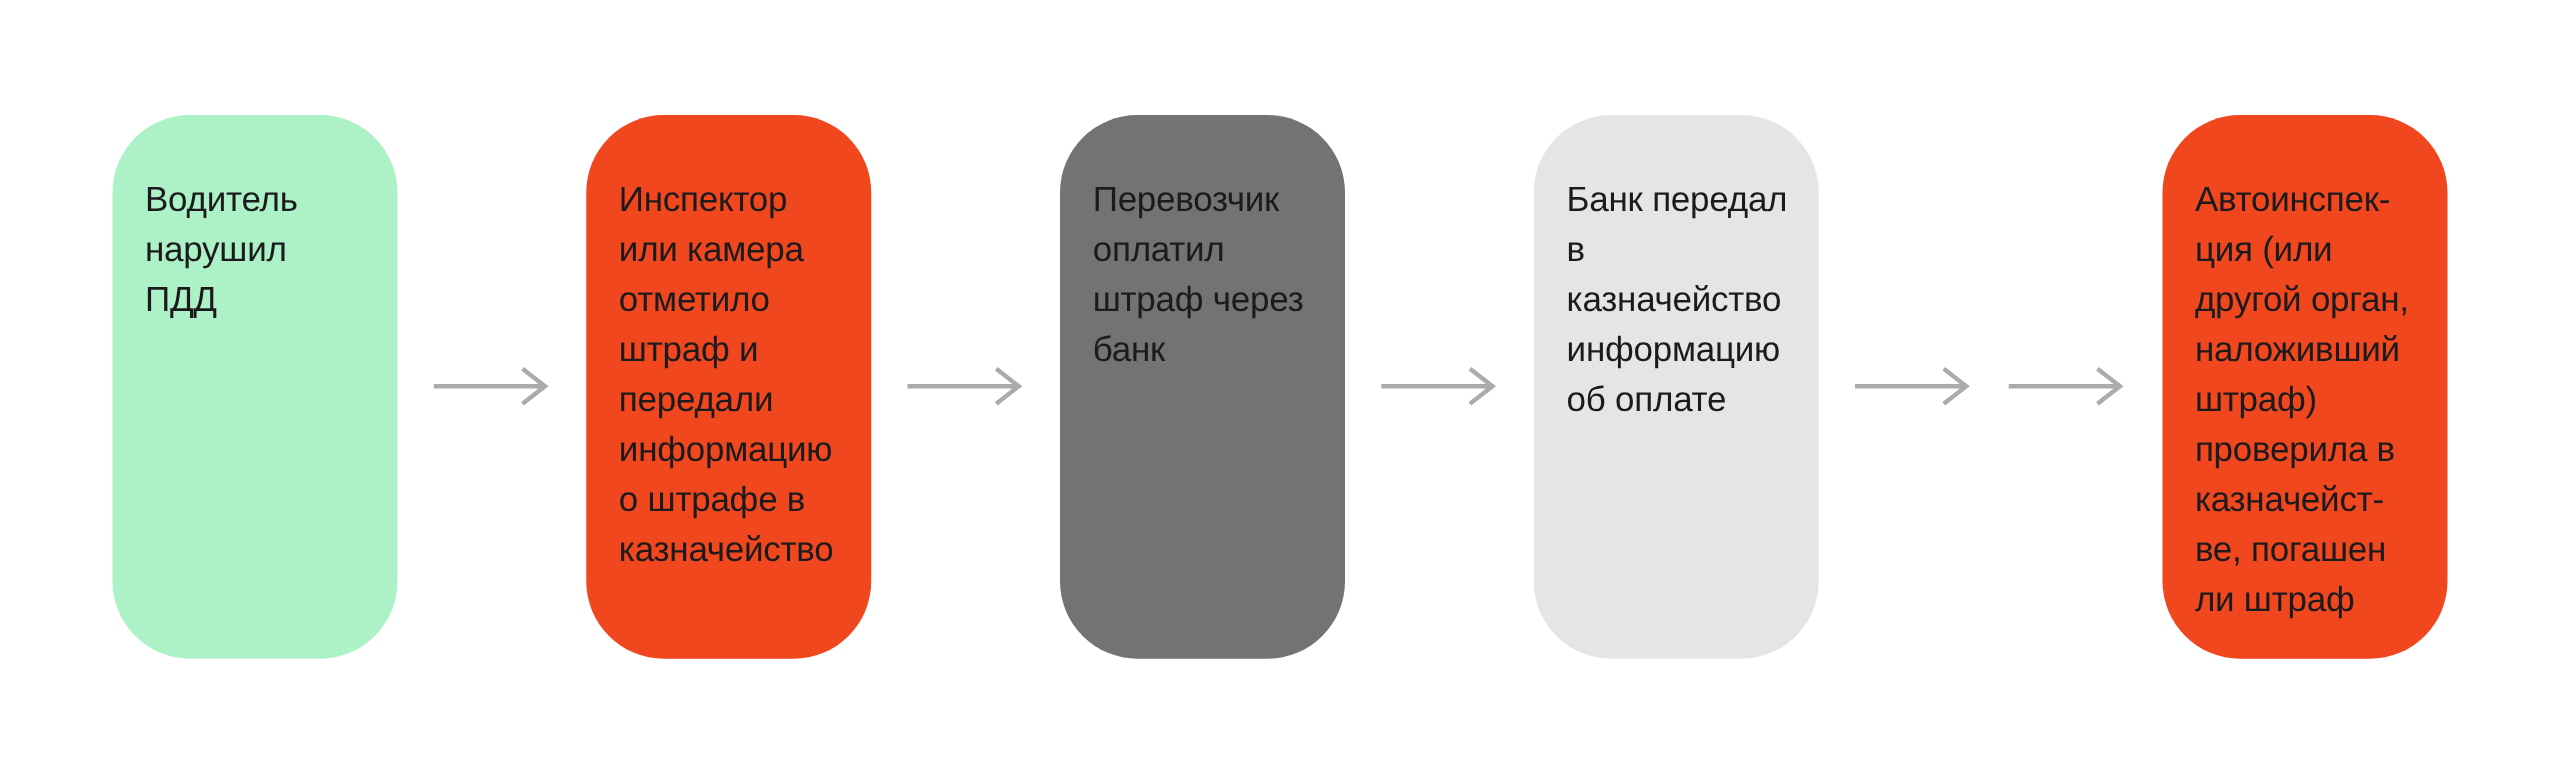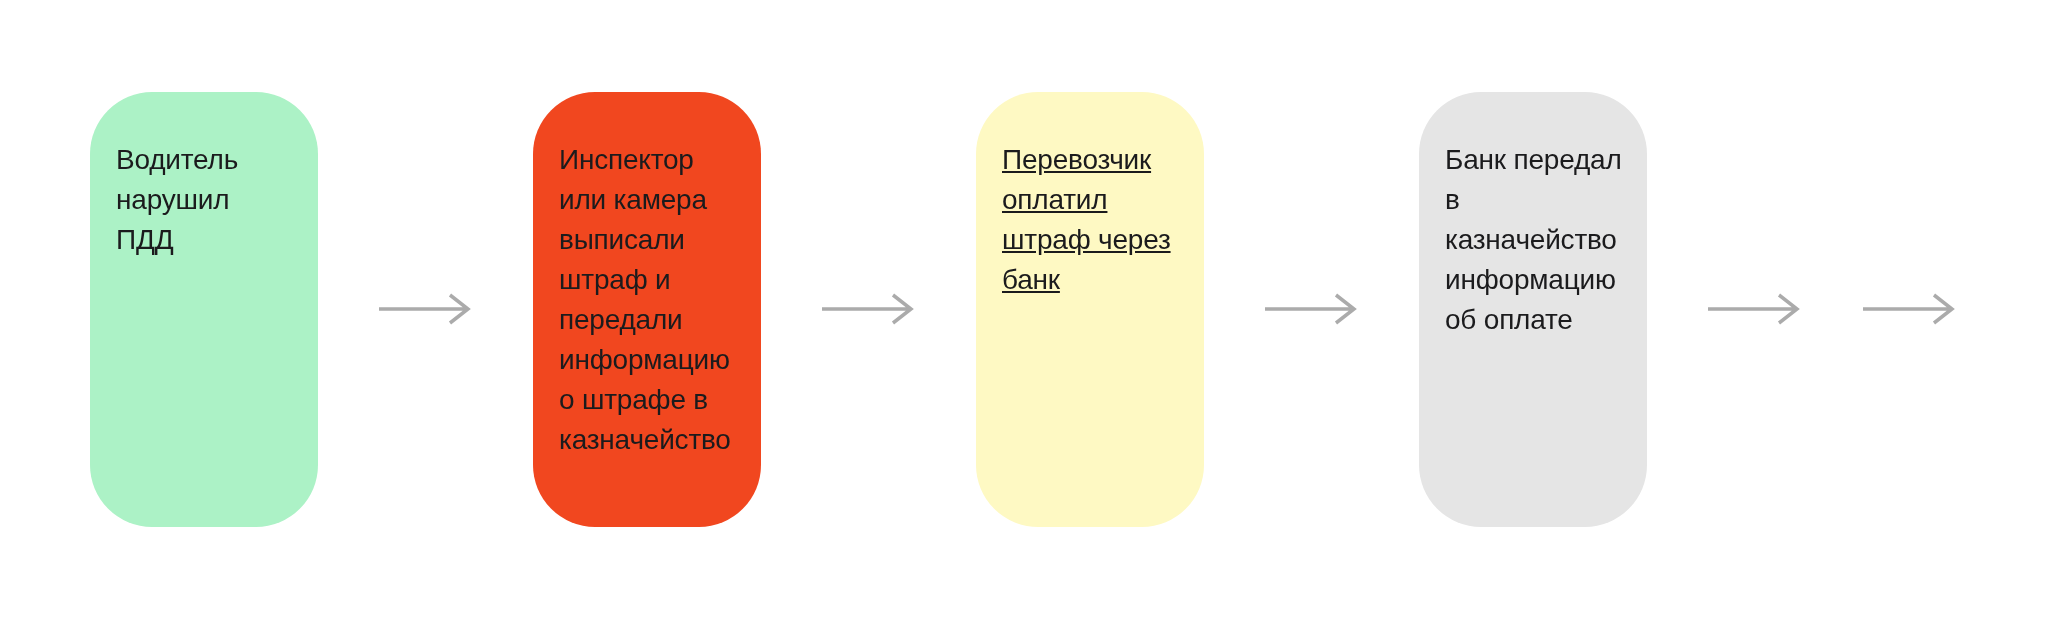--- a/index.html
+++ b/index.html
@@ -54,34 +54,34 @@
 ПДД</div>
 
   <div class="arrow" style="color: rgb(171, 171, 171);">
     <svg width="96" height="36" viewBox="0 0 96 36" fill="none">
       <path d="M1 18 H89 M72 4 L90 18 L72 32" stroke="currentColor" stroke-width="3.5" fill="none"></path>
     </svg>
   </div>
 
   <div class="step" style="background-color: rgb(241, 71, 31);">Инспектор
 или камера
-выписали
+отметило
 штраф и
 передали
 информацию
 о штрафе в
 казначейство</div>
 
   <div class="arrow" style="color: rgb(171, 171, 171);">
     <svg width="96" height="36" viewBox="0 0 96 36" fill="none">
       <path d="M1 18 H89 M72 4 L90 18 L72 32" stroke="currentColor" stroke-width="3.5" fill="none"></path>
     </svg>
   </div>
 
-  <div class="step" style="background-color: #fef9c3; text-decoration: underline;">Перевозчик
+  <div class="step" style="background-color: #737373;">Перевозчик
 оплатил
 штраф через
 банк</div>
 
   <div class="arrow" style="color: rgb(171, 171, 171);">
     <svg width="96" height="36" viewBox="0 0 96 36" fill="none">
       <path d="M1 18 H89 M72 4 L90 18 L72 32" stroke="currentColor" stroke-width="3.5" fill="none"></path>
     </svg>
   </div>
 
@@ -97,14 +97,23 @@
     </svg>
   </div>
 
 
   <div class="arrow" style="color: rgb(171, 171, 171);">
     <svg width="96" height="36" viewBox="0 0 96 36" fill="none">
       <path d="M1 18 H89 M72 4 L90 18 L72 32" stroke="currentColor" stroke-width="3.5" fill="none"></path>
     </svg>
   </div>
 
+  <div class="step" style="background-color: rgb(241, 71, 31);">Автоинспек-
+ция (или
+другой орган,
+наложивший
+штраф)
+проверила в
+казначейст-
+ве, погашен
+ли штраф</div>
 
 </div>
 
 </body></html>

